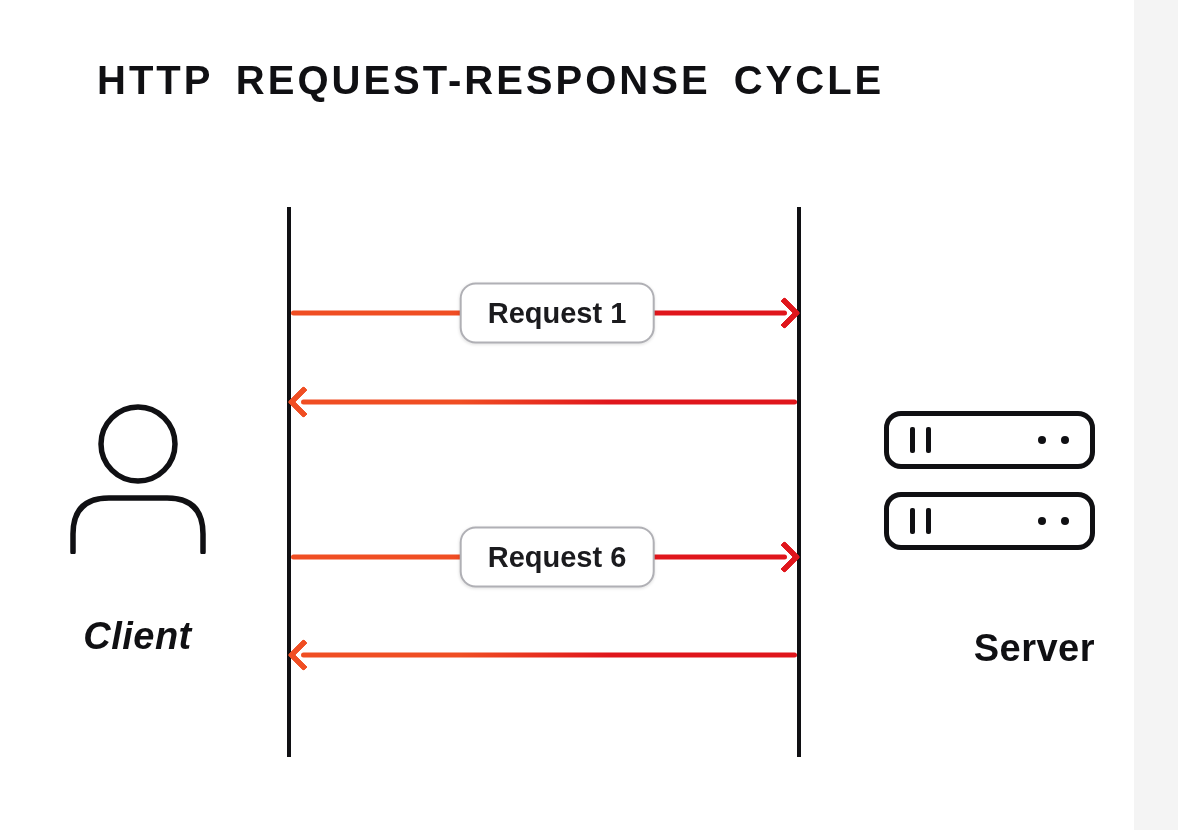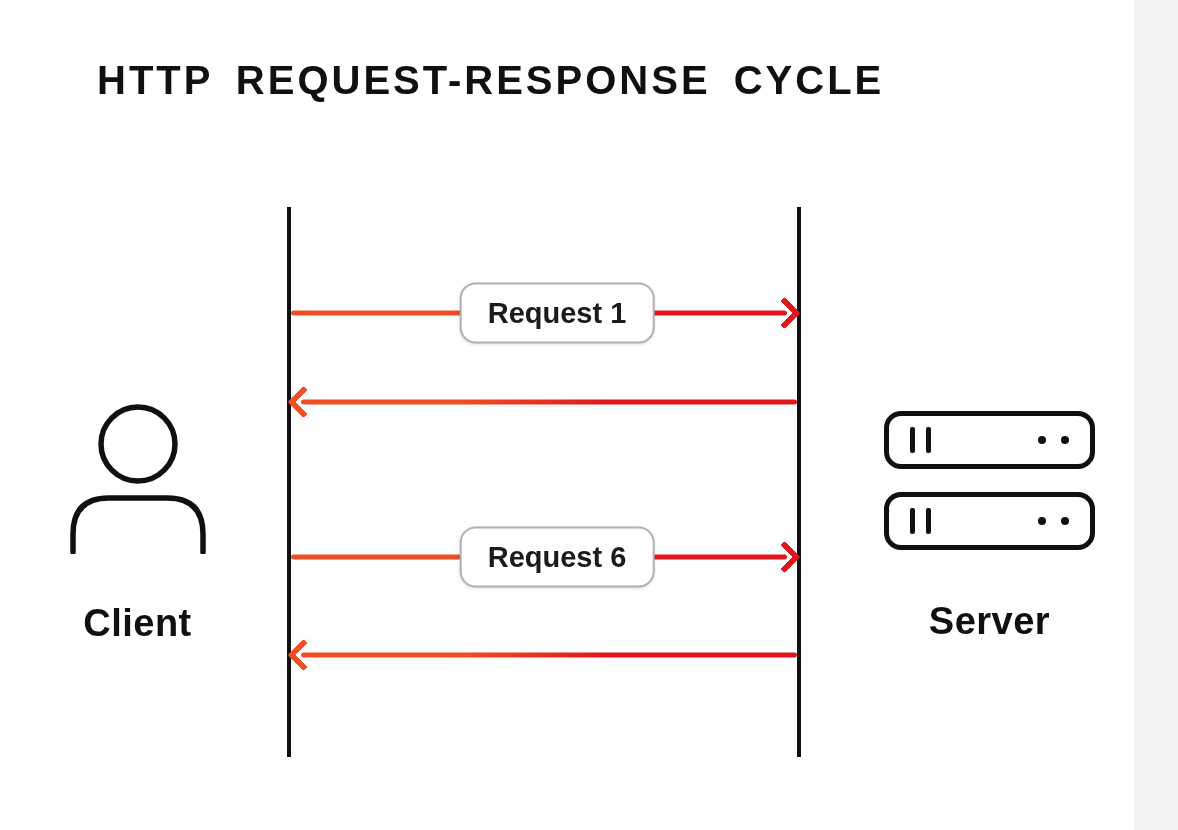--- a/index.html
+++ b/index.html
@@ -79,36 +79,36 @@
   .actor{position:absolute;text-align:center;}
   .actor-label{
     font-size:38px;font-weight:800;color:var(--ink);
     letter-spacing:.5px;
   }
   .actor.client{left:60px;top:402px;width:155px;}
   .person{display:block;margin:0 auto;}
   .person circle,.person path{
     fill:none;stroke:var(--ink);stroke-width:5.5;stroke-linecap:round;
   }
-  .actor.client .actor-label{margin-top:48px;}
+  .actor.client .actor-label{margin-top:61px;font-style:italic;}
   .actor.server{left:884px;top:411px;width:211px;}
   .server-unit{
     width:211px;height:58px;
     border:5px solid var(--ink);
     border-radius:17px;
     background:#fff;
     display:flex;align-items:center;justify-content:space-between;
     padding:0 21px;
   }
   .server-unit + .server-unit{margin-top:23px;}
   .bars{display:flex;gap:11px;}
   .bars i{display:block;width:5px;height:26px;background:var(--ink);border-radius:2px;}
   .dots{display:flex;gap:15px;align-items:center;}
   .dots i{display:block;width:8px;height:8px;background:var(--ink);border-radius:50%;}
-  .actor.server .actor-label{margin-top:50px;}
+  .actor.server .actor-label{margin-top:77px;text-align:right;}
 </style>
 </head>
 <body>
 
 <div class="canvas">
 
   <h1 class="title">HTTP REQUEST-RESPONSE CYCLE</h1>
 
   <div class="lifeline left"></div>
   <div class="lifeline right"></div>

